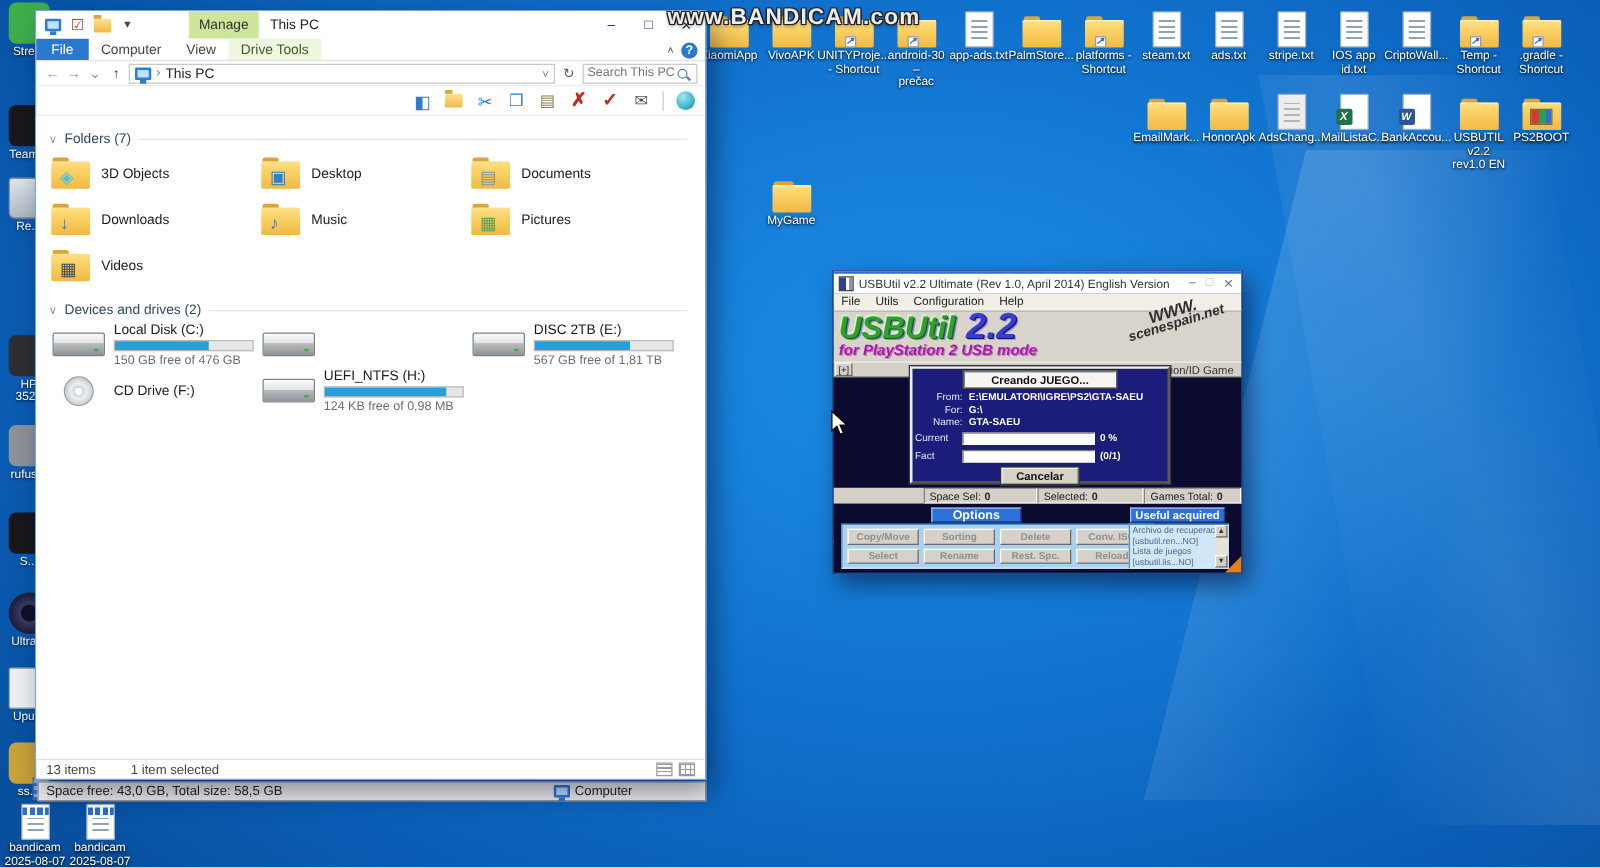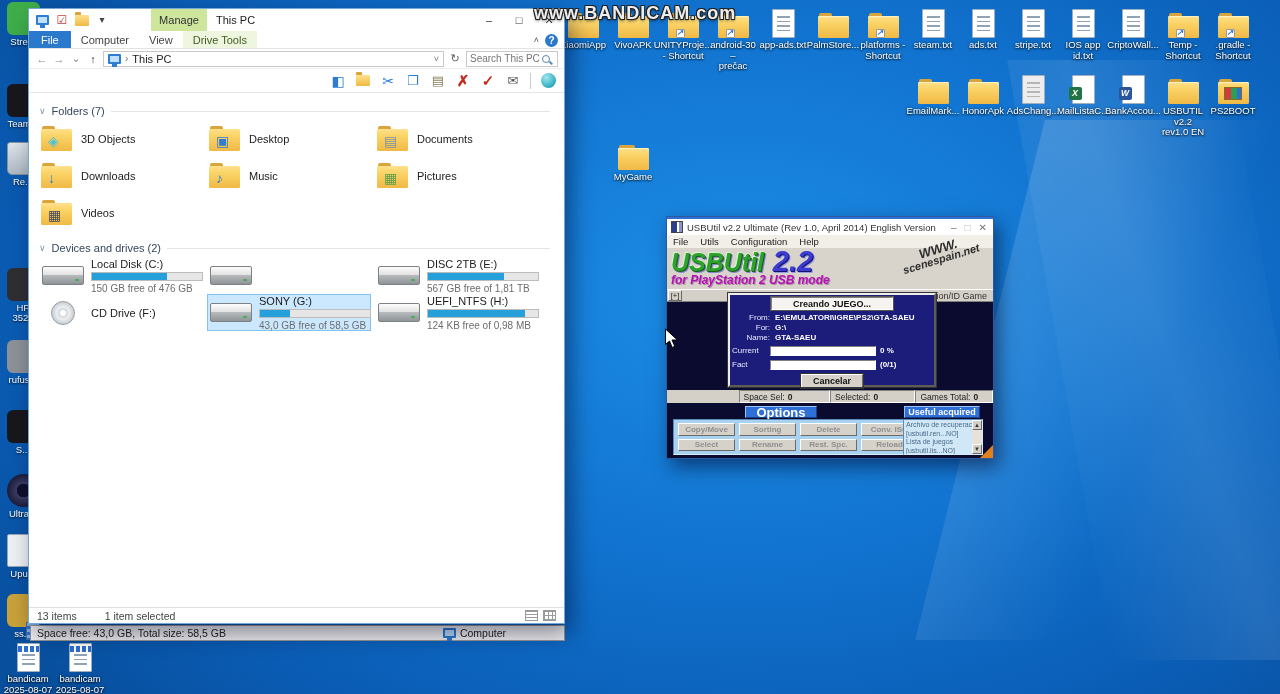--- a/index.html
+++ b/index.html
@@ -154,21 +154,21 @@
   .u-expand{width:14px;height:11px;margin-left:1px;background:#d4d0c8;border:1px solid;border-color:#fff #6a6a6a #6a6a6a #fff;
     font-size:7.5px;display:flex;align-items:center;justify-content:center;color:#222;}
   .u-colhdr{margin-left:auto;font-size:9px;color:#333;padding-right:6px;}
   .u-list{flex:1;background:#0b0b30;position:relative;}
   .u-statusrow{height:13px;background:#d4d0c8;display:flex;}
   .ucell{display:flex;align-items:center;gap:3px;font-size:8.5px;color:#222;padding-left:4px;
     border:1px solid;border-color:#808080 #fff #fff #808080;}
   .ucell b{font-size:8.5px;}
   .u-bottom{height:55px;background:#0b0b30;position:relative;}
   .u-opt-hdr{position:absolute;left:78px;top:3px;width:72px;height:12px;background:var(--usbutil-header-blue,#2f6fd8);
-    border:1px solid;border-color:#9ec1f5 #1a3f85 #1a3f85 #9ec1f5;color:#fff;font-size:13px;font-weight:bold;display:flex;align-items:center;justify-content:center;}
+    border:1px solid;border-color:#9ec1f5 #1a3f85 #1a3f85 #9ec1f5;color:#fff;font-size:10px;font-weight:bold;display:flex;align-items:center;justify-content:center;}
   .u-opt-panel{position:absolute;left:6px;top:16px;width:250px;height:36px;background:#a9d2f0;
     border:1px solid;border-color:#5a8ab8 #d6ecfa #d6ecfa #5a8ab8;display:grid;grid-template-columns:repeat(4,1fr);gap:3px 4px;padding:3px 4px;}
   .ubtn{background:#d6d2ca;border:1px solid;border-color:#fff #6a6a6a #6a6a6a #fff;color:#8f8f8f;
     font-size:8px;font-weight:bold;font-family:"Liberation Sans",sans-serif;white-space:nowrap;overflow:hidden;padding:0;}
   .u-use-hdr{position:absolute;left:237px;top:3px;width:76px;height:12px;background:var(--usbutil-header-blue,#2f6fd8);
     border:1px solid;border-color:#9ec1f5 #1a3f85 #1a3f85 #9ec1f5;color:#fff;font-size:9px;font-weight:bold;display:flex;align-items:center;justify-content:center;}
   .u-use-box{position:absolute;left:236px;top:16px;width:80px;height:36px;background:#cfe7f7;
     border:1px solid;border-color:#5a8ab8 #d6ecfa #d6ecfa #5a8ab8;display:flex;}
   .u-use-lines{flex:1;overflow:hidden;padding:1px 2px;}
   .uline{font-size:7px;line-height:8.5px;color:#4a6a8a;white-space:nowrap;}
@@ -551,30 +551,20 @@
                 <i style="width: 69%;"></i>
               </span>
       <span class="dsize">567 GB free of 1,81 TB</span>
     </span>
   </div>
           <div class="dtile">
     <span class="dicn cd"></span>
     <span class="dinfo">
       <span class="dname">CD Drive (F:)</span>
 
-    </span>
-  </div>
-          <div class="dtile sel">
-    <span class="dicn"></span>
-    <span class="dinfo">
-      <span class="dname">SONY (G:)</span>
-      <span class="dbar">
-                <i style="width: 27%;"></i>
-              </span>
-      <span class="dsize">43,0 GB free of 58,5 GB</span>
     </span>
   </div>
           <div class="dtile">
     <span class="dicn"></span>
     <span class="dinfo">
       <span class="dname">UEFI_NTFS (H:)</span>
       <span class="dbar">
                 <i style="width: 88%;"></i>
               </span>
       <span class="dsize">124 KB free of 0,98 MB</span>

